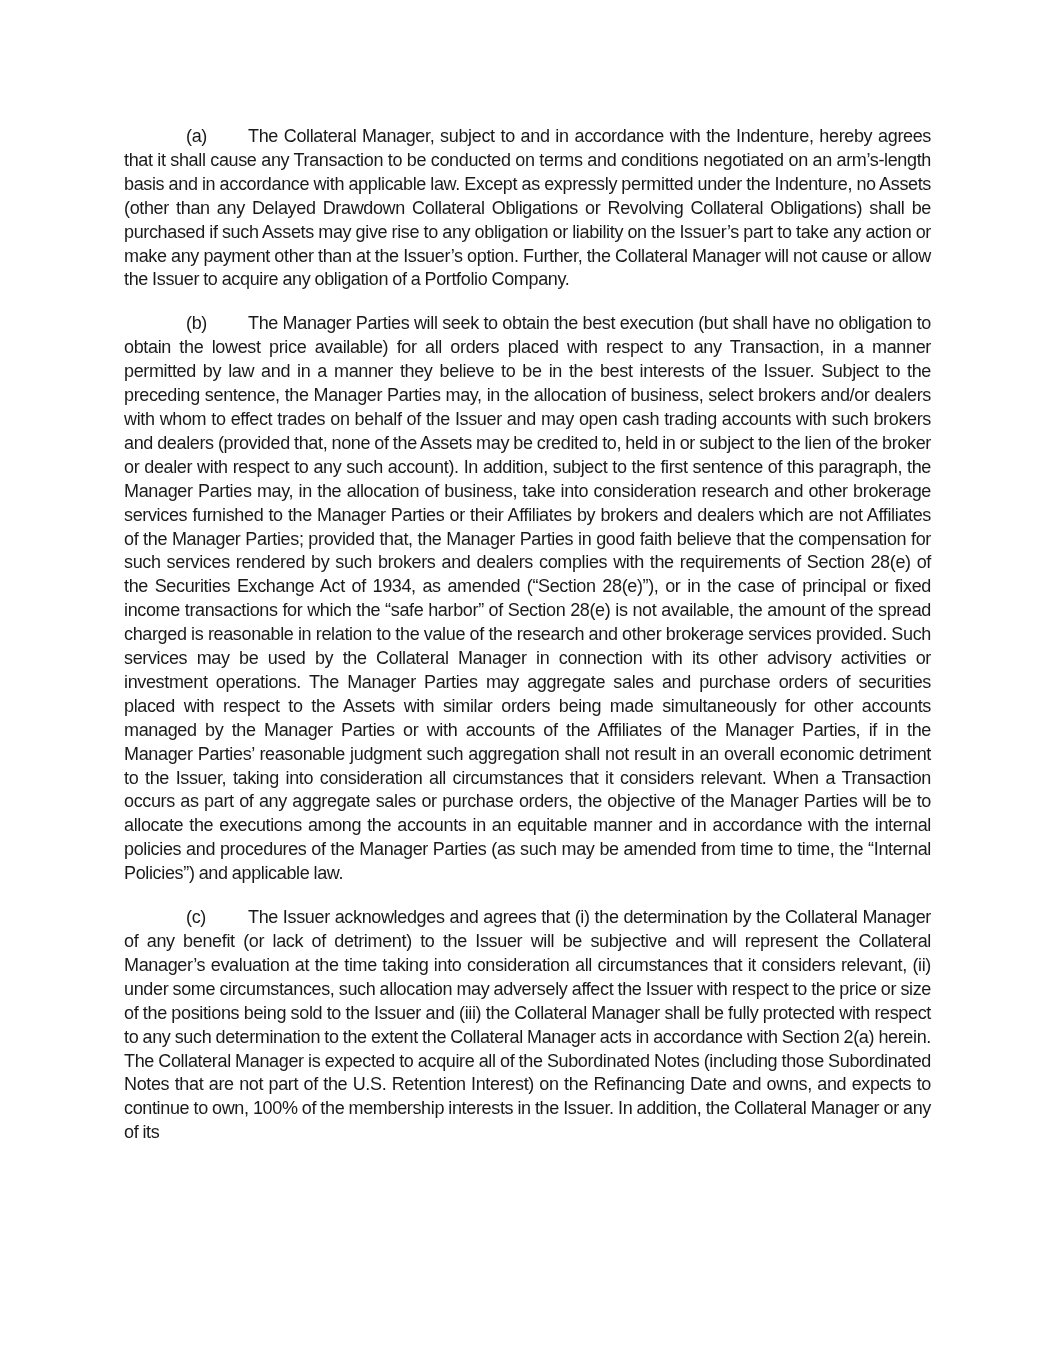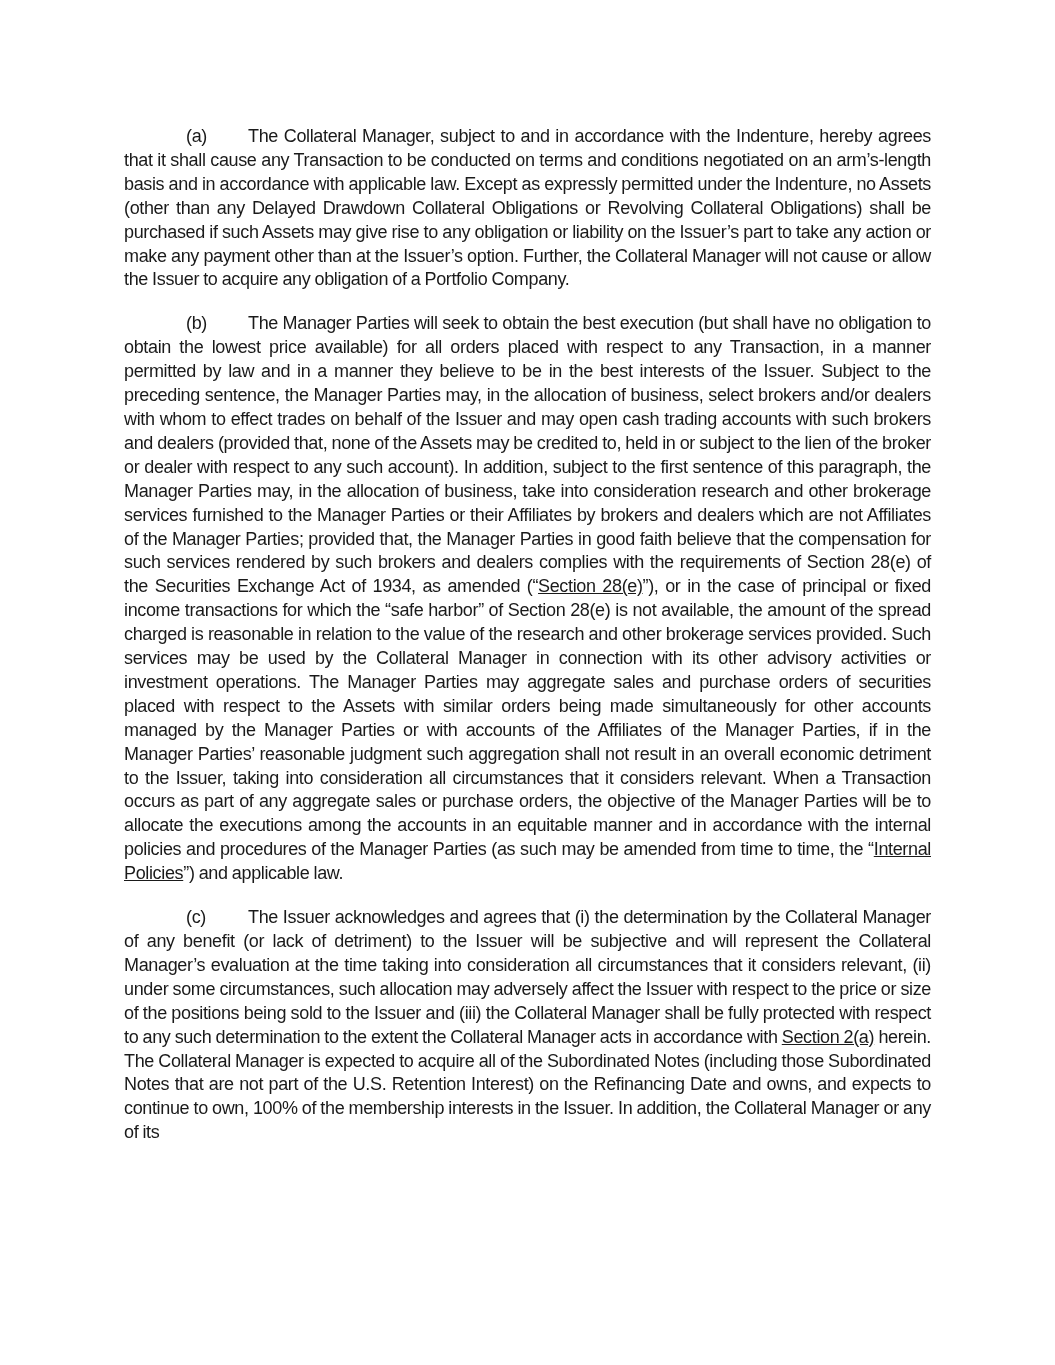--- a/index.html
+++ b/index.html
@@ -15,21 +15,21 @@
     color: #1a1a1a;
     letter-spacing: -0.35px;
     word-spacing: -0.5px;
   }
   .para {
     margin: 0 0 20px 0;
     text-align: justify;
     text-indent: 62px;
   }
   .para-label { display: inline-block; width: 62px; text-indent: 0; }
-  .u { text-decoration: underline; }
+  .u { }
 </style>
 </head>
 <body>
 
 <div class="page">
   <p class="para"><span class="para-label">(a)</span><span>The Collateral Manager, subject to and in accordance with the Indenture, hereby agrees that it shall cause any Transaction to be conducted on terms and conditions negotiated on an arm’s-length basis and in accordance with applicable law.  Except as expressly permitted under the Indenture, no Assets (other than any Delayed Drawdown Collateral Obligations or Revolving Collateral Obligations) shall be purchased if such Assets may give rise to any obligation or liability on the Issuer’s part to take any action or make any payment other than at the Issuer’s option.  Further, the Collateral Manager will not cause or allow the Issuer to acquire any obligation of a Portfolio Company.</span></p>
 
   <p class="para"><span class="para-label">(b)</span><span>The Manager Parties will seek to obtain the best execution (but shall have no obligation to obtain the lowest price available) for all orders placed with respect to any Transaction, in a manner permitted by law and in a manner they believe to be in the best interests of the Issuer. Subject to the preceding sentence, the Manager Parties may, in the allocation of business, select brokers and/or dealers with whom to effect trades on behalf of the Issuer and may open cash trading accounts with such brokers and dealers (provided that, none of the Assets may be credited to, held in or subject to the lien of the broker or dealer with respect to any such account).  In addition, subject to the first sentence of this paragraph, the Manager Parties may, in the allocation of business, take into consideration research and other brokerage services furnished to the Manager Parties or their Affiliates by brokers and dealers which are not Affiliates of the Manager Parties; provided that, the Manager Parties in good faith believe that the compensation for such services rendered by such brokers and dealers complies with the requirements of Section 28(e) of the Securities Exchange Act of 1934, as amended (“</span><span class="u">Section 28(e)</span><span>”), or in the case of principal or fixed income transactions for which the “safe harbor” of Section 28(e) is not available, the amount of the spread charged is reasonable in relation to the value of the research and other brokerage services provided.  Such services may be used by the Collateral Manager in connection with its other advisory activities or investment operations.  The Manager Parties may aggregate sales and purchase orders of securities placed with respect to the Assets with similar orders being made simultaneously for other accounts managed by the Manager Parties or with accounts of the Affiliates of the Manager Parties, if in the Manager Parties’ reasonable judgment such aggregation shall not result in an overall economic detriment to the Issuer, taking into consideration all circumstances that it considers relevant.  When a Transaction occurs as part of any aggregate sales or purchase orders, the objective of the Manager Parties will be to allocate the executions among the accounts in an equitable manner and in accordance with the internal policies and procedures of the Manager Parties (as such may be amended from time to time, the “</span><span class="u">Internal Policies</span><span>”) and applicable law.</span></p>
 
   <p class="para"><span class="para-label">(c)</span><span>The Issuer acknowledges and agrees that (i) the determination by the Collateral Manager of any benefit (or lack of detriment) to the Issuer will be subjective and will represent the Collateral Manager’s evaluation at the time taking into consideration all circumstances that it considers relevant, (ii) under some circumstances, such allocation may adversely affect the Issuer with respect to the price or size of the positions being sold to the Issuer and (iii) the Collateral Manager shall be fully protected with respect to any such determination to the extent the Collateral Manager acts in accordance with </span><span class="u">Section 2(a)</span><span> herein.  The Collateral Manager is expected to acquire all of the Subordinated Notes (including those Subordinated Notes that are not part of the U.S. Retention Interest) on the Refinancing Date and owns, and expects to continue to own, 100% of the membership interests in the Issuer.  In addition, the Collateral Manager or any of its</span></p>

